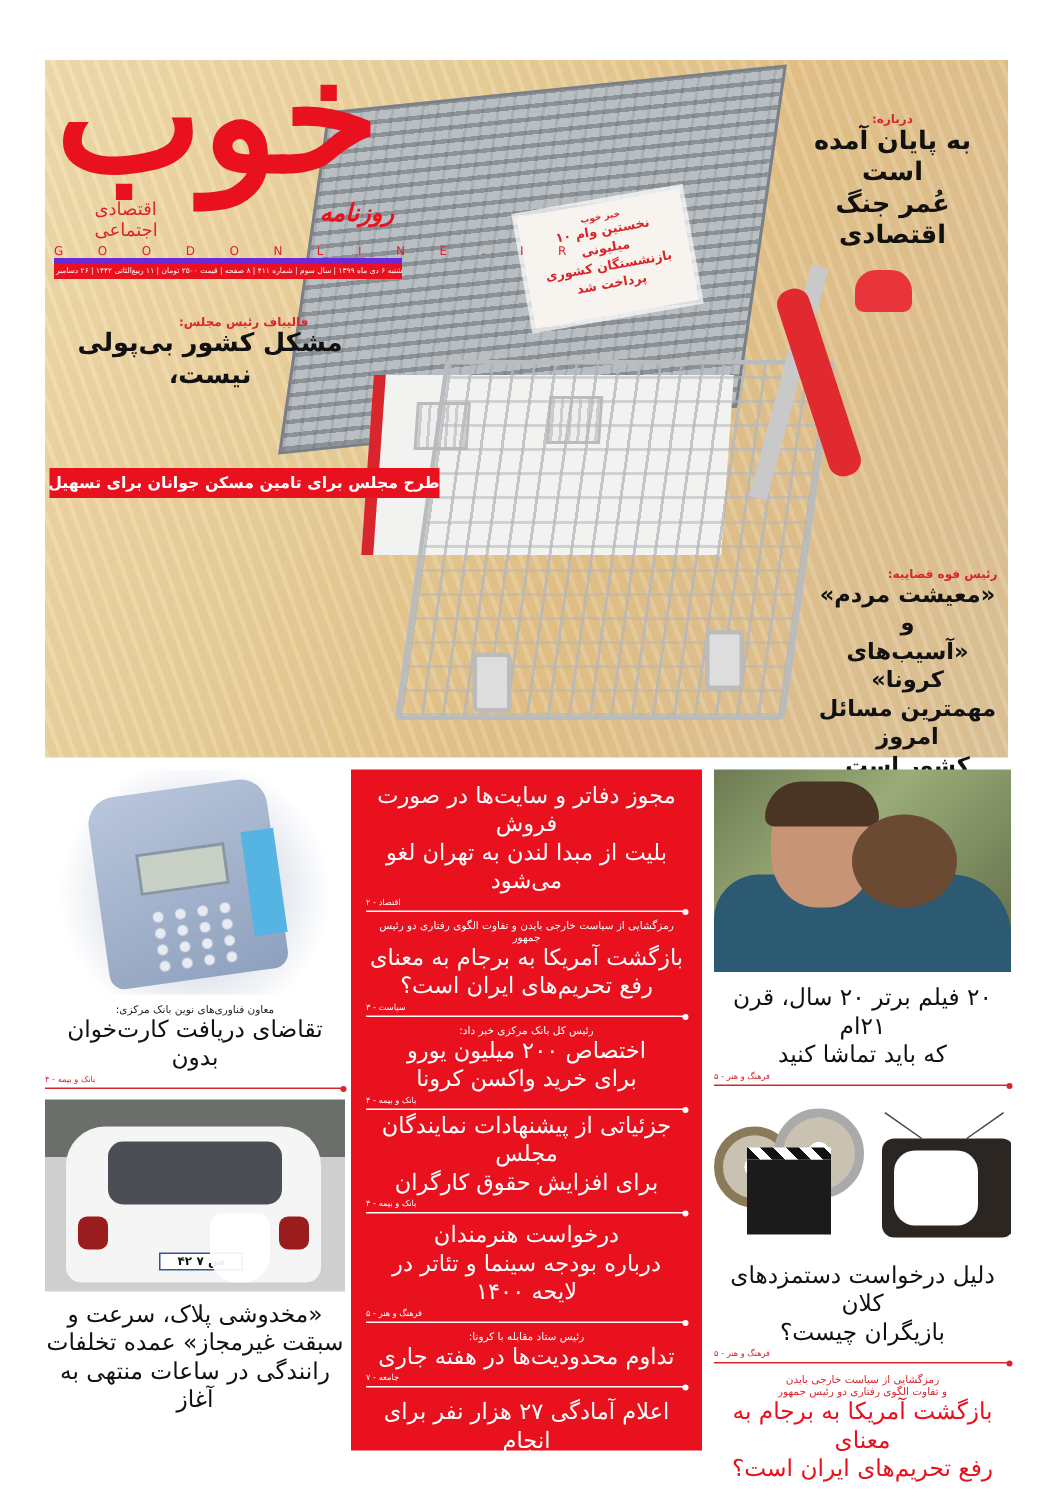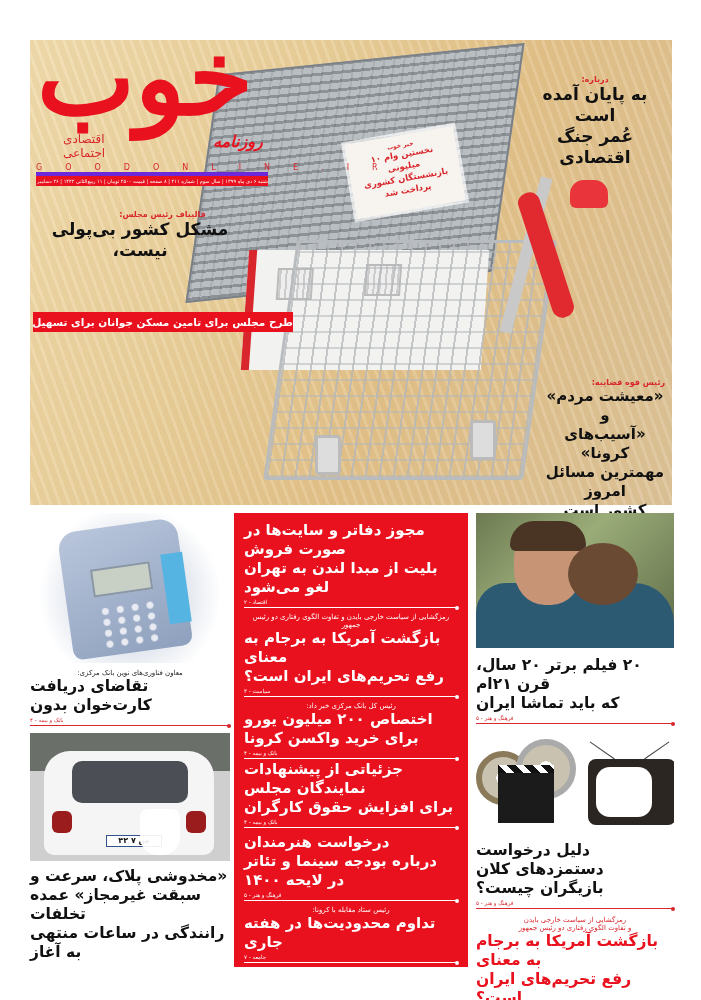--- a/index.html
+++ b/index.html
@@ -86,21 +86,21 @@
 
   .car-photo { height: 128px; margin-top: 6px; background: linear-gradient(#6b6f6a 0 30%, #cfcfcf 30% 100%); }
   .car-body { position: absolute; left: 14px; top: 18px; width: 170px; height: 104px; background: #f5f5f5; border-radius: 26px 26px 10px 10px; }
   .car-window { position: absolute; left: 28px; top: 10px; width: 116px; height: 42px; background: #4b4f55; border-radius: 10px; }
   .car-light { position: absolute; top: 60px; width: 20px; height: 22px; background: #9a1c1c; border-radius: 6px; }
   .car-plate { position: absolute; left: 62px; top: 84px; width: 56px; height: 12px; background: #fff; border: 1px solid #34528c;
                font-size: 8px; line-height: 10px; text-align: center; font-weight: bold; color: #111; direction: ltr; }
   .car-bag { position: absolute; left: 96px; top: 58px; width: 40px; height: 46px; background: rgba(255,255,255,0.92); border-radius: 8px 8px 18px 18px; }
 
   .sub { font-size: 7px; color: #222; text-align: center; margin-top: 6px; }
-  .block-title { font-size: 15.5px; font-weight: bold; line-height: 19px; text-align: left; color: #111; }
+  .block-title { font-size: 15.5px; font-weight: normal; line-height: 19px; text-align: center; color: #111; }
   .rule { position: relative; height: 10px; margin-top: 2px; }
   .rule .lbl { position: absolute; left: 0; top: 0; font-size: 5.5px; color: #d8262c; direction: rtl; }
   .rule .line { position: absolute; left: 0; right: 0; bottom: 1px; height: 1px; background: #d8262c; }
   .rule .dot { position: absolute; right: -1px; bottom: -1px; width: 4px; height: 4px; background: #d8262c; border-radius: 50%; }
 
   .col-mid .item { padding: 0 10px; text-align: center; color: #fff; }
   .col-mid .sub { color: #fff; margin-top: 4px; font-size: 7px; }
   .col-mid .block-title { color: #fff; font-size: 15px; line-height: 19px; }
   .col-mid .rule .lbl { color: #fff; }
   .col-mid .rule .line, .col-mid .rule .dot { background: #fff; }
@@ -281,21 +281,21 @@
 
   <div class="col col-right">
     <div class="photo film-photo">
       <div class="film-jacket"></div>
       <div class="film-man"></div>
       <div class="film-hair"></div>
       <div class="film-child"></div>
     </div>
     <div style="margin-top:8px">
       <div class="block-title">۲۰ فیلم برتر ۲۰ سال، قرن ۲۱ام</div>
-      <div class="block-title">که باید تماشا ایران</div>
+      <div class="block-title">که باید تماشا کنید</div>
       <div class="rule">
           <span class="lbl">فرهنگ و هنر - ۵</span>
           <span class="line"></span>
           <span class="dot"></span>
         </div>
     </div>
 
     <div class="photo retro-photo">
       <div class="reel" style="left:0;top:18px;width:54px;height:54px"></div>
       <div class="reel" style="left:40px;top:6px;width:60px;height:60px;border-color:#aaa"></div>

